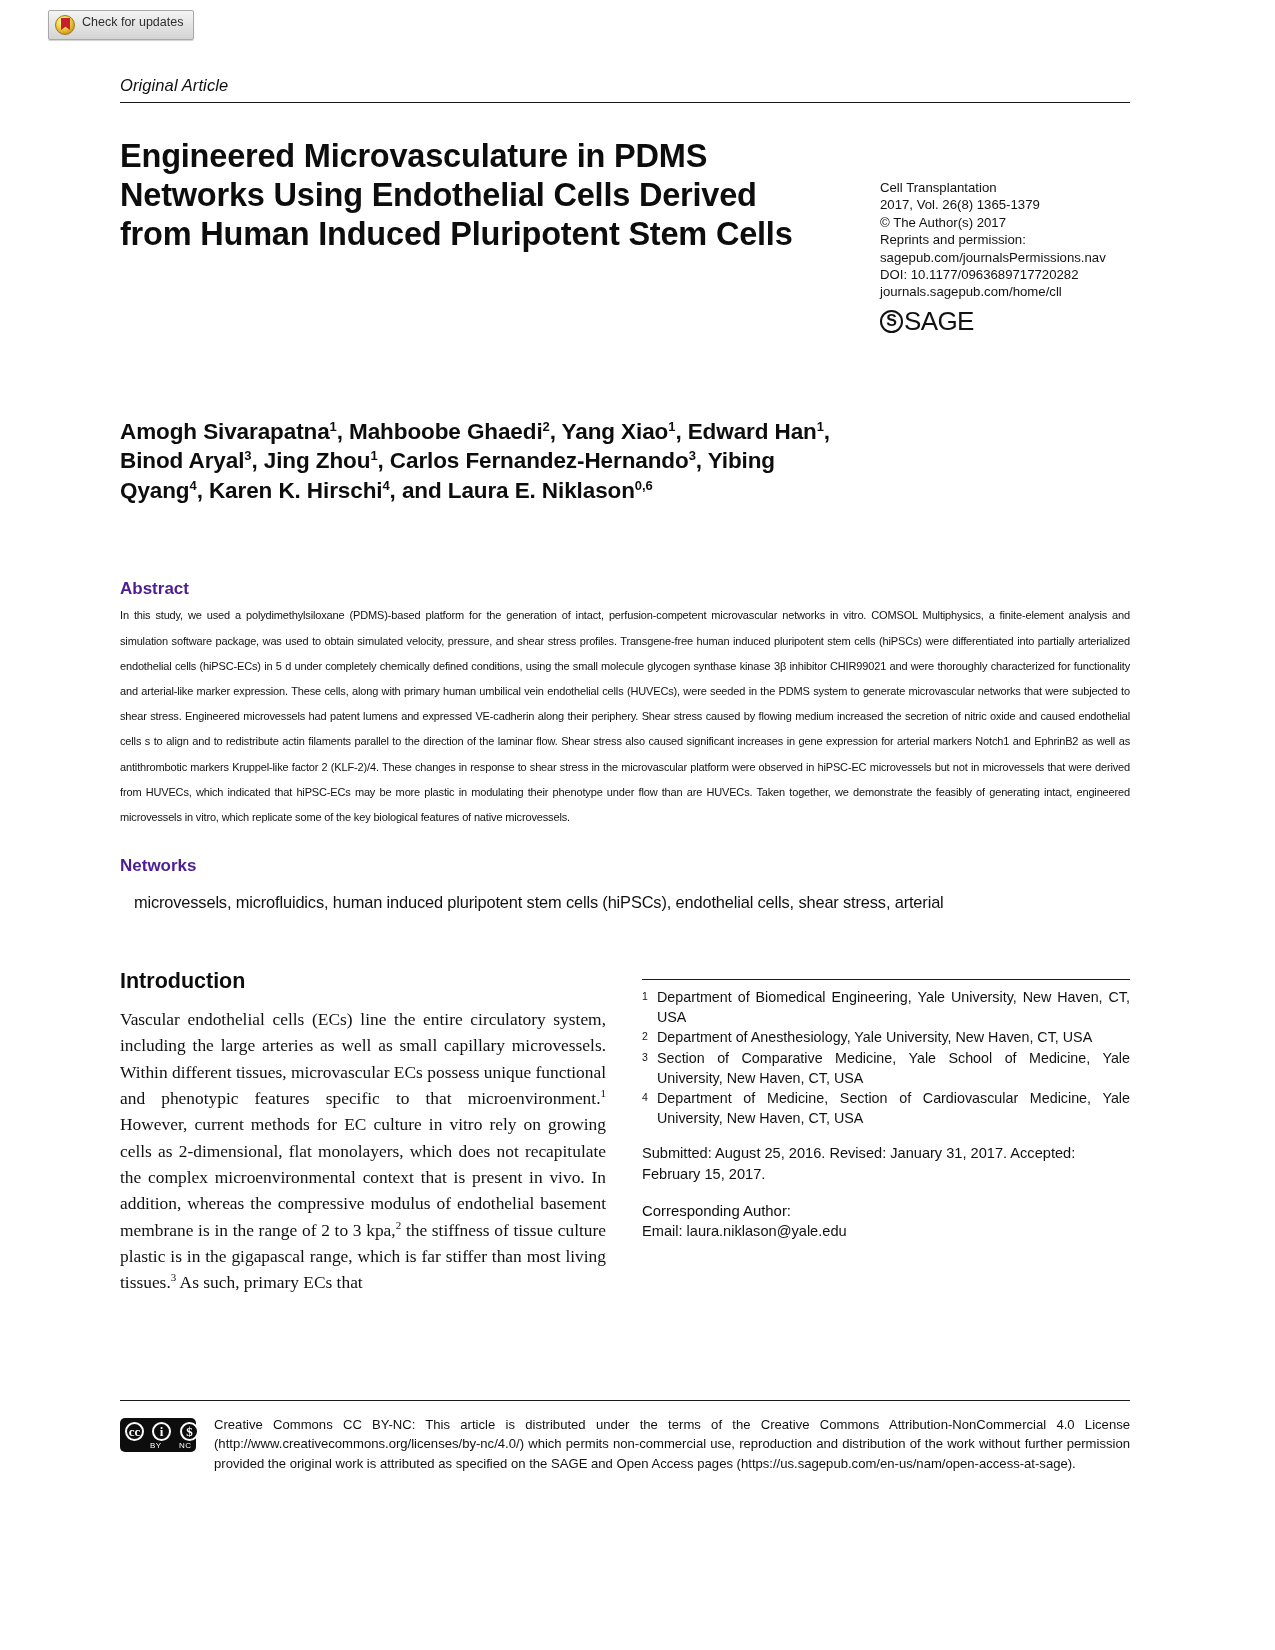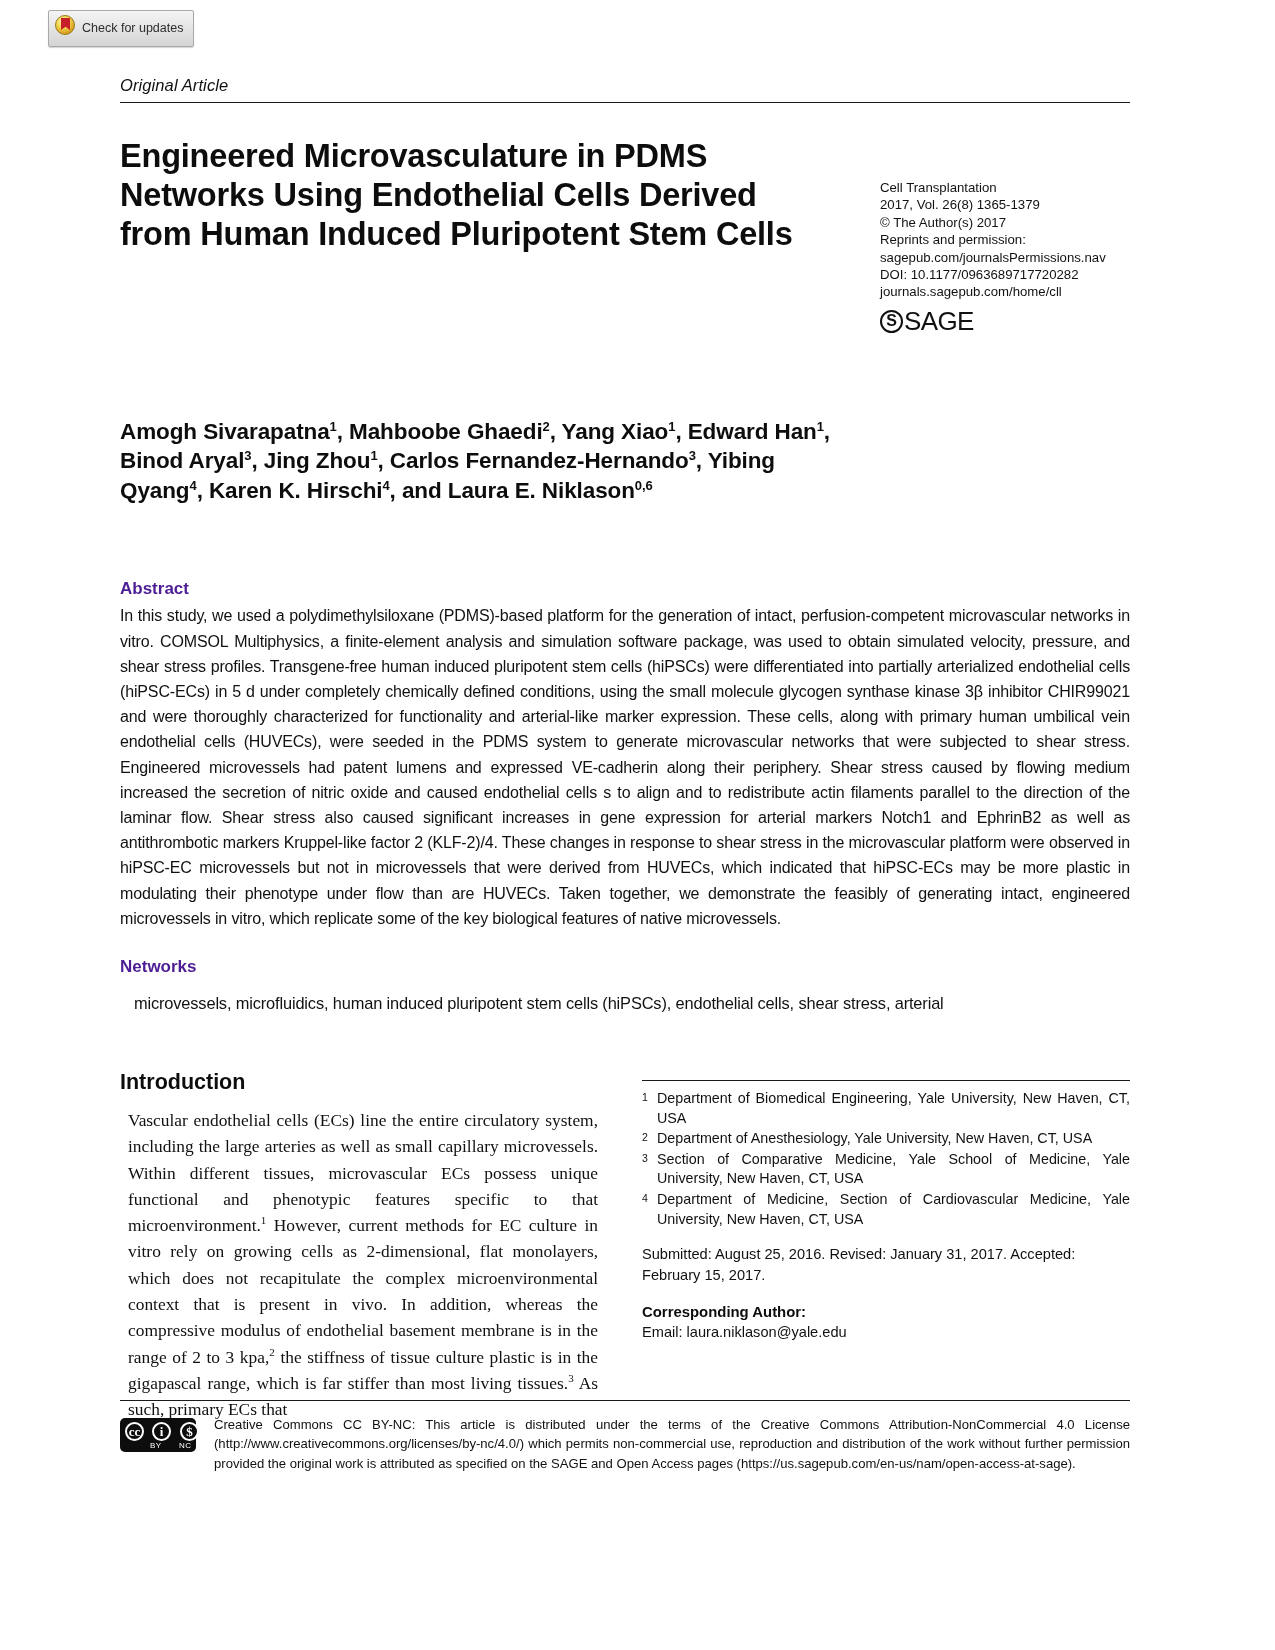--- a/index.html
+++ b/index.html
@@ -13,26 +13,26 @@
     position: relative;
     overflow: hidden;
   }
 
   
   .crossmark {
     position: absolute;
     left: 48px;
     top: 10px;
     display: flex;
-    align-items: flex-end;
+    align-items: flex-start;
     gap: 7px;
     background: linear-gradient(180deg,#f4f4f4 0%, #e2e2e2 55%, #d4d4d4 100%);
     border: 1px solid #a8a8a8;
     border-radius: 2px;
-    padding: 4px 10px 11px 6px;
+    padding: 4px 10px 4px 6px;
     box-shadow: 0 1px 1px rgba(0,0,0,.18);
   }
   .crossmark .cm-badge {
     width: 20px; height: 20px;
     border-radius: 50%;
     background: radial-gradient(circle at 40% 32%, #fff9c4 0%, #f3d84f 38%, #d6a021 72%, #b07a12 100%);
     border: 1px solid #9c7a1a;
     position: relative;
     flex: 0 0 auto;
   }
@@ -153,21 +153,21 @@
     margin: 0 0 4px 0;
     font-family: "Liberation Sans", sans-serif;
     font-weight: bold;
     font-size: 17px;
     color: #4c1d95;
     letter-spacing: 0;
   }
   p.abstract-body {
     margin: 0;
     font-family: "Liberation Sans", sans-serif;
-    font-size: 16px;
+    font-size: 11px;
     line-height: 25.2px;
     text-align: justify;
     color: #111;
     letter-spacing: -0.15px;
   }
   .keywords-wrap { margin-top: 26px; }
   p.keywords-body {
     margin: 14px;
     font-family: "Liberation Sans", sans-serif;
     font-size: 16.4px;
@@ -187,21 +187,21 @@
   .col-right { width: 488px; position: relative; padding-top: 10px; }
 
   h2.intro-head {
     margin: 0 0 12px 0;
     font-family: "Liberation Sans", sans-serif;
     font-weight: bold;
     font-size: 21.5px;
     color: #0d0d0d;
   }
   p.body-serif {
-    margin: 8px;
+    margin: 0;
     font-family: "Liberation Serif", serif;
     font-size: 17.4px;
     line-height: 26.3px;
     text-align: justify;
     color: #111;
   }
   p.body-serif sup { font-size: 11px; vertical-align: super; line-height: 0; }
 
   .aff-rule {
     border-top: 1px solid #1a1a1a;
@@ -233,21 +233,21 @@
   p.dates {
     margin: 15px 0 0 0;
     font-family: "Liberation Sans", sans-serif;
     font-size: 14.6px;
     line-height: 20.4px;
     color: #111;
   }
   h3.corr {
     margin: 19px 0 2px 0;
     font-family: "Liberation Sans", sans-serif;
-    font-weight: bold;
+    font-weight: normal;
     font-size: 14.9px;
     color: #0d0d0d;
   }
   p.corr-body {
     margin: 0;
     font-family: "Liberation Sans", sans-serif;
     font-size: 14.6px;
     line-height: 20.2px;
     color: #111;
   }

